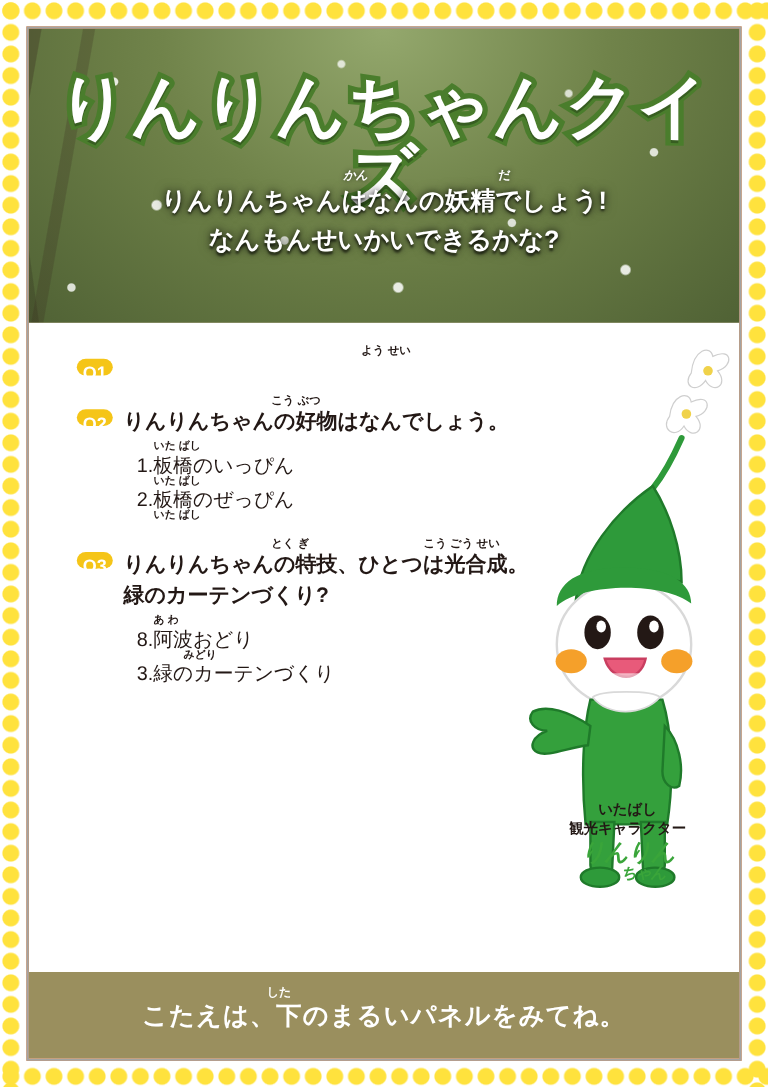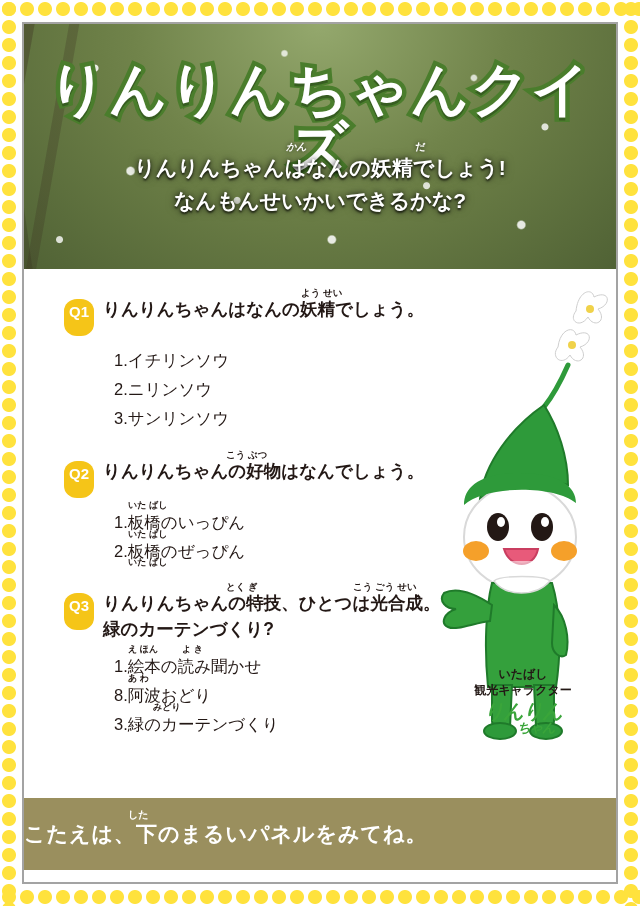--- a/index.html
+++ b/index.html
@@ -144,21 +144,21 @@
   }
   .qblock { margin-bottom: 26px; }
   .qhead {
     display: flex;
     align-items: flex-start;
     gap: 9px;
   }
   .qbadge {
     flex: 0 0 auto;
     width: 30px;
-    height: 37px;
+    height: 14px;
     border-radius: 13px/12px;
     background: #f5c518;
     color: #ffffff;
     font-weight: bold;
     font-size: 15px;
     line-height: 25px;
     text-align: center;
     margin-top: 2px;
   }
   .qtext {
@@ -211,26 +211,27 @@
     letter-spacing: -1px;
     line-height: 1;
     font-style: italic;
   }
   .cap-logo small { font-size: 13px; display: block; margin-left: 26px; }
 
   
   .footer {
     position: absolute;
     left: 0;
-    bottom: 12px;
+    bottom: 0;
     width: 100%;
     height: 72px;
     background: #9a8f5e;
     display: flex;
     align-items: center;
+    justify-content: center;
   }
   .footer-text {
     color: #ffffff;
     font-size: 21px;
     font-weight: bold;
     position: relative;
     letter-spacing: 1px;
   }
   .footer-text .rt { color: #ffffff; text-shadow: none; top: -12px; font-size: 10px; }
 </style>
@@ -261,32 +262,20 @@
 
     <div class="body">
 
       <div class="quiz">
 
         <div class="qblock">
           <div class="qhead">
             <div class="qbadge">Q1</div>
             <div class="qtext">
               <span class="rt" style="left:198px;">よう せい</span>
-              <span>りんりんちゃんはなんの妖精でしょう。</span>
-            </div>
-          </div>
-          <div class="choices">
-            <div class="choice">
-              <span>1.イチリンソウ</span>
-            </div>
-            <div class="choice">
-              <span>2.ニリンソウ</span>
-            </div>
-            <div class="choice">
-              <span>3.サンリンソウ</span>
             </div>
           </div>
         </div>
 
         <div class="qblock">
           <div class="qhead">
             <div class="qbadge">Q2</div>
             <div class="qtext">
               <span class="rt" style="left:123px;">こう ぶつ</span>
               <span>りんりんちゃんの好物はなんでしょう。</span>
@@ -312,25 +301,20 @@
             <div class="qbadge">Q3</div>
             <div class="qtext">
               <span class="rt" style="left:123px;">とく ぎ</span>
               <span class="rt" style="left:250px;">こう ごう せい</span>
               <span>りんりんちゃんの特技、ひとつは光合成。</span>
               <div>緑のカーテンづくり?</div>
             </div>
           </div>
           <div class="choices">
             <div class="choice">
-              <span class="rt" style="left:14px;">え ほん</span>
-              <span class="rt" style="left:68px;">よ き</span>
-              <span>1.絵本の読み聞かせ</span>
-            </div>
-            <div class="choice">
               <span class="rt" style="left:14px;">あ わ</span>
               <span>8.阿波おどり</span>
             </div>
             <div class="choice">
               <span class="rt" style="left:14px;margin-left:25px;">みどり</span>
               <span>3.緑のカーテンづくり</span>
             </div>
           </div>
         </div>
       </div>

